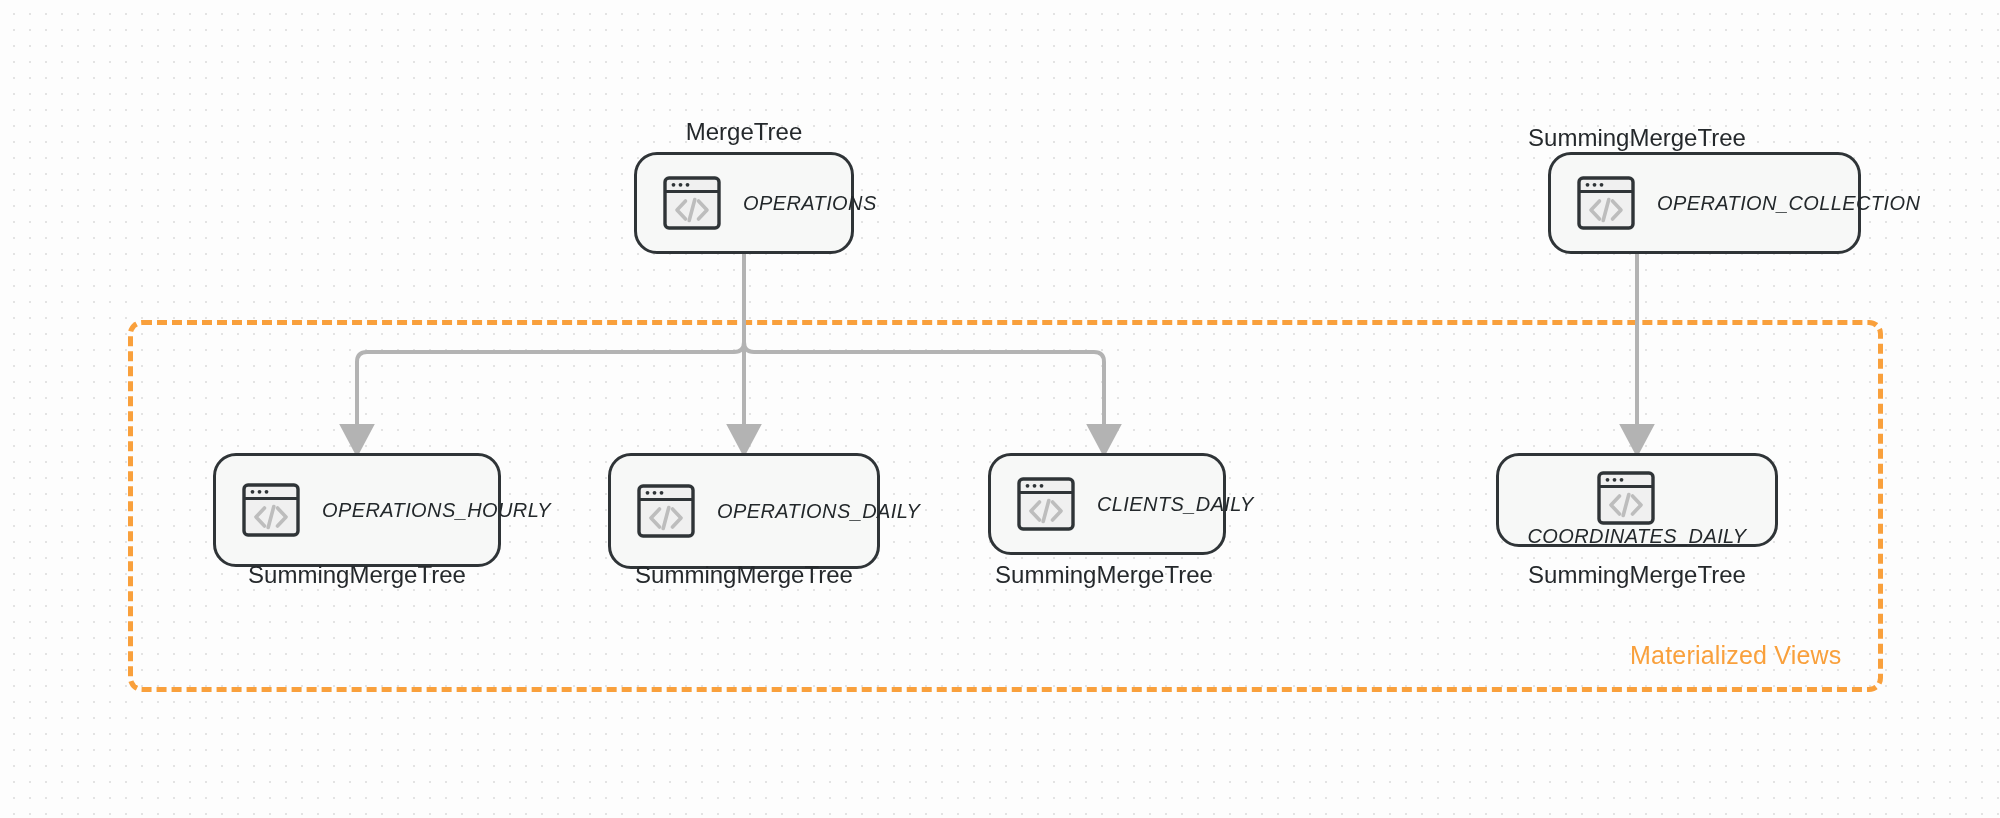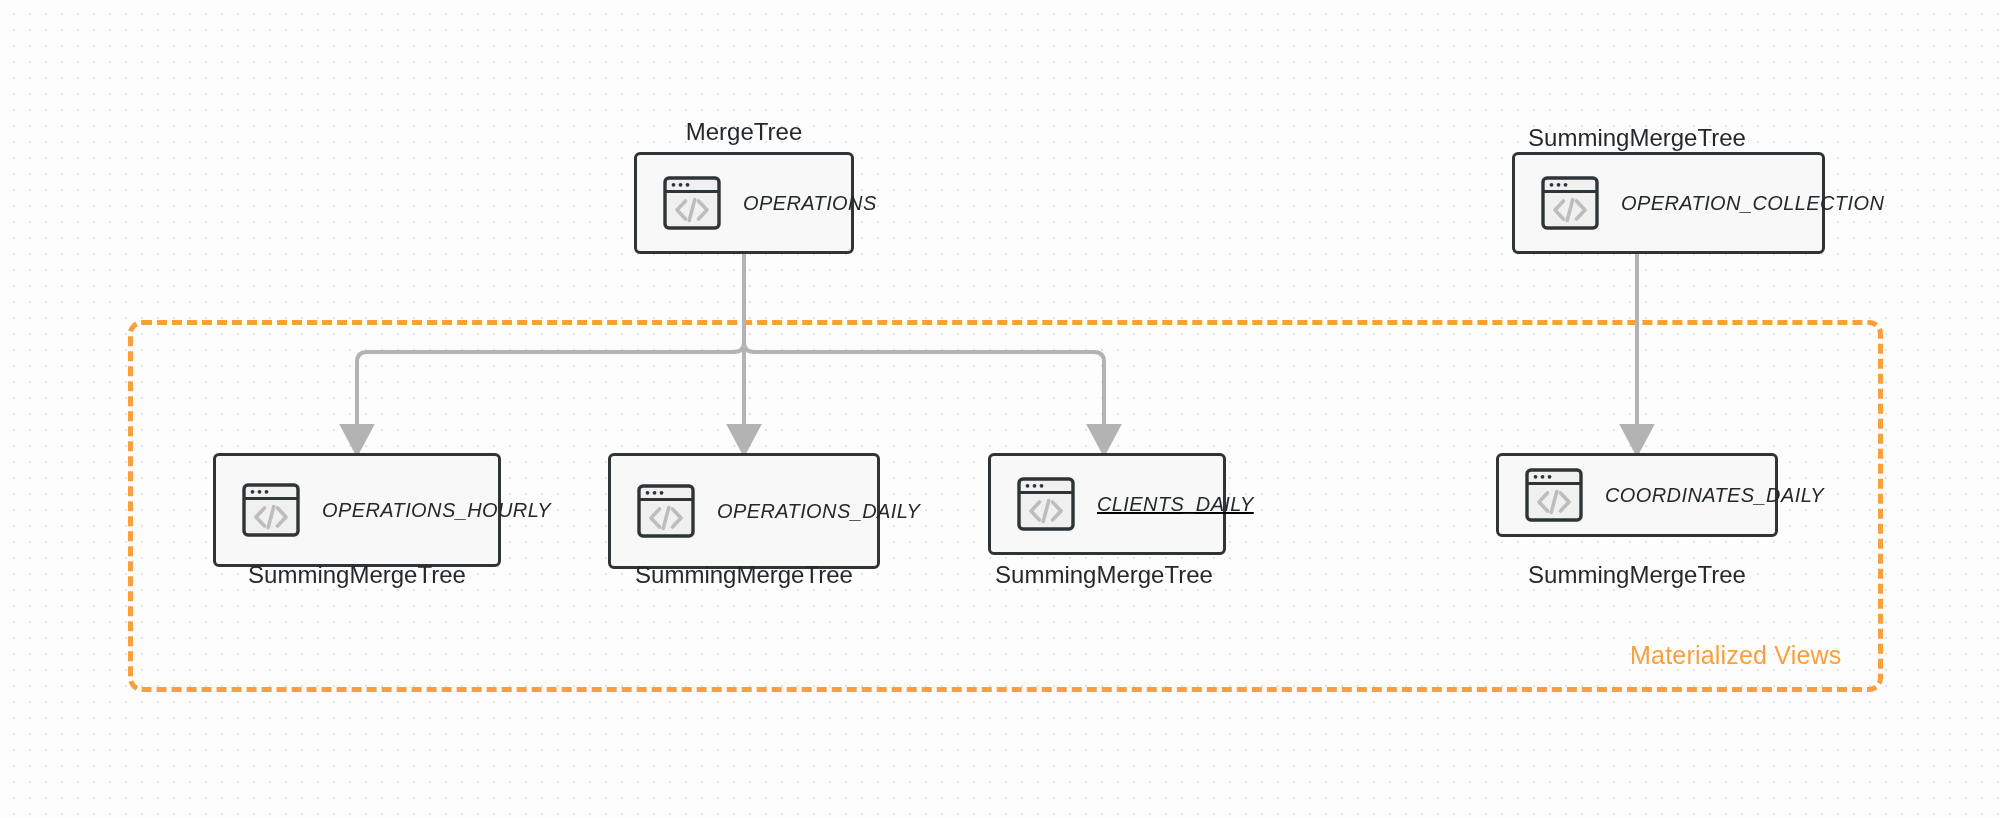--- a/index.html
+++ b/index.html
@@ -41,21 +41,21 @@
     white-space: nowrap;
   }
   
   .node {
     position: absolute;
     box-sizing: border-box;
     display: flex;
     align-items: center;
     background: #f7f8f7;
     border: 3.5px solid #2f3437;
-    border-radius: 6px;
+    border-radius: 23px;
     padding: 15px 26px;
   }
   .node .ico {
     flex: 0 0 auto;
     margin-right: 22px;
     display: block;
   }
   .node .node-label {
     font-size: 20px;
     font-style: italic;
@@ -102,21 +102,21 @@
           <circle cx="10.5" cy="8.8" r="1.9" fill="#2f3437"></circle>
           <circle cx="17.5" cy="8.8" r="1.9" fill="#2f3437"></circle>
           <circle cx="24.5" cy="8.8" r="1.9" fill="#2f3437"></circle>
           <path d="M22.5,25 L14,34 L22.5,43" fill="none" stroke="#bdbdbd" stroke-width="3.6" stroke-linecap="round" stroke-linejoin="round"></path>
           <path d="M35.5,25 L44,34 L35.5,43" fill="none" stroke="#bdbdbd" stroke-width="3.6" stroke-linecap="round" stroke-linejoin="round"></path>
           <path d="M31.8,23.5 L26.2,44.5" fill="none" stroke="#bdbdbd" stroke-width="3.6" stroke-linecap="round"></path>
         </svg>
         <span class="node-label">OPERATIONS</span>
       </div>
       <div class="caption" style="left: 744px; top: 118px;">MergeTree</div>
-      <div class="node" style="left: 1512px; top: 152px; width: 313px; height: 102px; background: rgb(247, 248, 247); border-color: rgb(47, 52, 55);">
+      <div class="node" style="left: 1548px; top: 152px; width: 313px; height: 102px; background: rgb(247, 248, 247); border-color: rgb(47, 52, 55);">
         <svg class="ico" width="58" height="54" viewBox="0 0 58 54" xmlns="http://www.w3.org/2000/svg">
           <rect x="2" y="2" width="54" height="50" rx="4" ry="4" fill="#f0f0f0" stroke="#2f3437" stroke-width="3.4"></rect>
           <path d="M2.2,15.5 H55.8" stroke="#2f3437" stroke-width="3.2"></path>
           <circle cx="10.5" cy="8.8" r="1.9" fill="#2f3437"></circle>
           <circle cx="17.5" cy="8.8" r="1.9" fill="#2f3437"></circle>
           <circle cx="24.5" cy="8.8" r="1.9" fill="#2f3437"></circle>
           <path d="M22.5,25 L14,34 L22.5,43" fill="none" stroke="#bdbdbd" stroke-width="3.6" stroke-linecap="round" stroke-linejoin="round"></path>
           <path d="M35.5,25 L44,34 L35.5,43" fill="none" stroke="#bdbdbd" stroke-width="3.6" stroke-linecap="round" stroke-linejoin="round"></path>
           <path d="M31.8,23.5 L26.2,44.5" fill="none" stroke="#bdbdbd" stroke-width="3.6" stroke-linecap="round"></path>
         </svg>
@@ -144,35 +144,35 @@
           <circle cx="10.5" cy="8.8" r="1.9" fill="#2f3437"></circle>
           <circle cx="17.5" cy="8.8" r="1.9" fill="#2f3437"></circle>
           <circle cx="24.5" cy="8.8" r="1.9" fill="#2f3437"></circle>
           <path d="M22.5,25 L14,34 L22.5,43" fill="none" stroke="#bdbdbd" stroke-width="3.6" stroke-linecap="round" stroke-linejoin="round"></path>
           <path d="M35.5,25 L44,34 L35.5,43" fill="none" stroke="#bdbdbd" stroke-width="3.6" stroke-linecap="round" stroke-linejoin="round"></path>
           <path d="M31.8,23.5 L26.2,44.5" fill="none" stroke="#bdbdbd" stroke-width="3.6" stroke-linecap="round"></path>
         </svg>
         <span class="node-label">OPERATIONS_DAILY</span>
       </div>
       <div class="caption" style="left: 744px; top: 561px;">SummingMergeTree</div>
-      <div class="node" style="left: 988px; top: 453px; width: 238px; height: 102px; background: rgb(247, 248, 247); border-color: rgb(47, 52, 55); text-decoration: underline;">
+      <div class="node" style="left: 988px; top: 453px; width: 238px; height: 102px; background: rgb(247, 248, 247); border-color: rgb(47, 52, 55);">
         <svg class="ico" width="58" height="54" viewBox="0 0 58 54" xmlns="http://www.w3.org/2000/svg">
           <rect x="2" y="2" width="54" height="50" rx="4" ry="4" fill="#f0f0f0" stroke="#2f3437" stroke-width="3.4"></rect>
           <path d="M2.2,15.5 H55.8" stroke="#2f3437" stroke-width="3.2"></path>
           <circle cx="10.5" cy="8.8" r="1.9" fill="#2f3437"></circle>
           <circle cx="17.5" cy="8.8" r="1.9" fill="#2f3437"></circle>
           <circle cx="24.5" cy="8.8" r="1.9" fill="#2f3437"></circle>
           <path d="M22.5,25 L14,34 L22.5,43" fill="none" stroke="#bdbdbd" stroke-width="3.6" stroke-linecap="round" stroke-linejoin="round"></path>
           <path d="M35.5,25 L44,34 L35.5,43" fill="none" stroke="#bdbdbd" stroke-width="3.6" stroke-linecap="round" stroke-linejoin="round"></path>
           <path d="M31.8,23.5 L26.2,44.5" fill="none" stroke="#bdbdbd" stroke-width="3.6" stroke-linecap="round"></path>
         </svg>
         <span class="node-label">CLIENTS_DAILY</span>
       </div>
       <div class="caption" style="left: 1104px; top: 561px;">SummingMergeTree</div>
-      <div class="node" style="left: 1496px; top: 453px; width: 282px; height: 84px; background: rgb(247, 248, 247); border-color: rgb(47, 52, 55);">
+      <div class="node" style="left: 1496px; top: 453px; width: 282px; height: 94px; background: rgb(247, 248, 247); border-color: rgb(47, 52, 55); flex-direction: column;">
         <svg class="ico" width="58" height="54" viewBox="0 0 58 54" xmlns="http://www.w3.org/2000/svg">
           <rect x="2" y="2" width="54" height="50" rx="4" ry="4" fill="#f0f0f0" stroke="#2f3437" stroke-width="3.4"></rect>
           <path d="M2.2,15.5 H55.8" stroke="#2f3437" stroke-width="3.2"></path>
           <circle cx="10.5" cy="8.8" r="1.9" fill="#2f3437"></circle>
           <circle cx="17.5" cy="8.8" r="1.9" fill="#2f3437"></circle>
           <circle cx="24.5" cy="8.8" r="1.9" fill="#2f3437"></circle>
           <path d="M22.5,25 L14,34 L22.5,43" fill="none" stroke="#bdbdbd" stroke-width="3.6" stroke-linecap="round" stroke-linejoin="round"></path>
           <path d="M35.5,25 L44,34 L35.5,43" fill="none" stroke="#bdbdbd" stroke-width="3.6" stroke-linecap="round" stroke-linejoin="round"></path>
           <path d="M31.8,23.5 L26.2,44.5" fill="none" stroke="#bdbdbd" stroke-width="3.6" stroke-linecap="round"></path>
         </svg>

